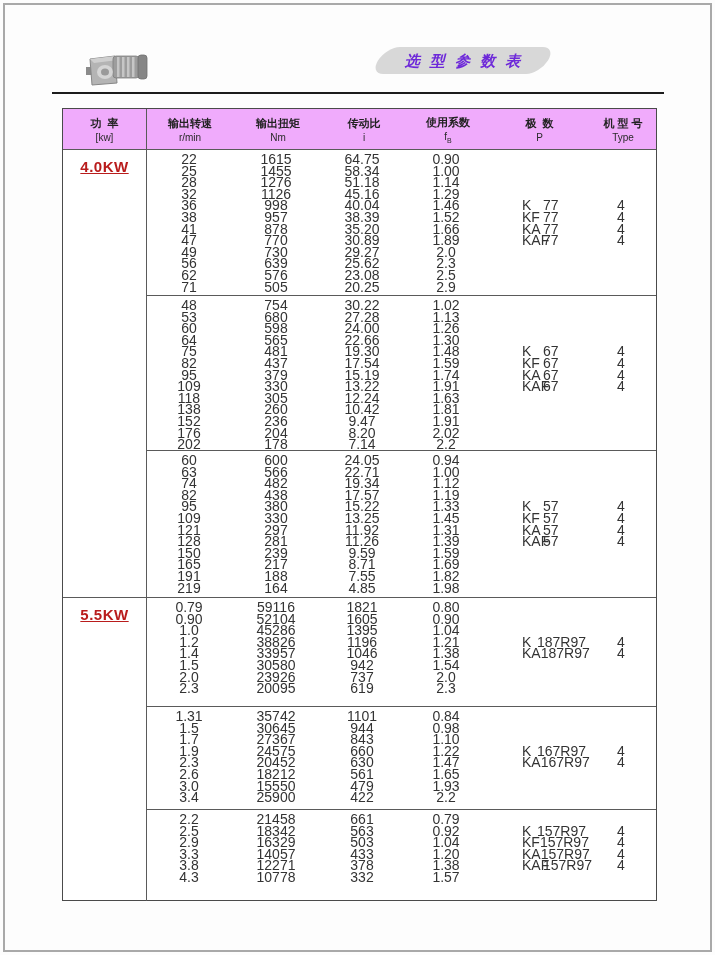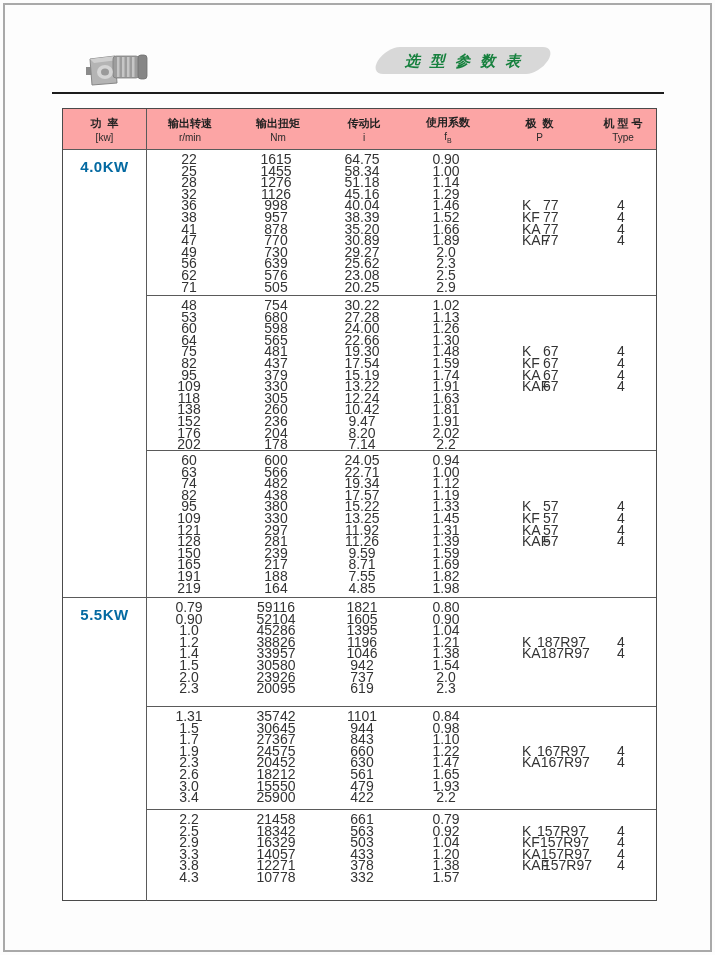--- a/index.html
+++ b/index.html
@@ -21,52 +21,52 @@
   
   .banner-shape {
     position:absolute; left:378px; top:47px; width:170px; height:27px;
     background:#d8d8d8; border-radius:14px;
     transform:skewX(-32deg);
   }
   .banner-title {
     position:absolute; left:373px; top:47px; width:182px; height:27px;
     line-height:27px; text-align:center;
     font-style:italic; font-weight:600; font-size:15px;
-    letter-spacing:3px; color:#15803d; white-space:pre;
+    letter-spacing:3px; color:#6d28d9; white-space:pre;
   }
   
   .header-rule {
     position:absolute; left:52px; top:92px; width:612px; height:2px;
     background:#1c1c1c;
   }
   
   .table {
     position:absolute; left:62px; top:108px; width:595px; height:793px;
     border:1px solid #4a4a4a; background:#fff;
   }
   .thead {
     display:grid; grid-template-columns:84px 86px 90px 82px 86px 97px 70px;
-    height:41px; background:#fca5a5;
+    height:41px; background:#f0abfc;
     border-bottom:1px solid #5a5a5a;
   }
   .th {
     display:flex; flex-direction:column; align-items:center; justify-content:center;
     gap:1px; white-space:pre;
   }
   .th:first-child { border-right:1px solid #5a5a5a; }
   .th .zh { font-size:11px; font-weight:700; color:#222; }
   .th .en { font-size:10px; color:#2a2a2a; }
   .th .en sub { font-size:7px; }
   .section { display:flex; }
   .sec2 { border-top:1px solid #5a5a5a; }
   .power-col {
     width:84px; border-right:1px solid #5a5a5a;
     display:flex; justify-content:center; align-items:flex-start;
   }
-  .power-label { margin-top:8px; font-size:15px; font-weight:700; color:#0369a1; letter-spacing:0.5px; }
+  .power-label { margin-top:8px; font-size:15px; font-weight:700; color:#b91c1c; letter-spacing:0.5px;text-decoration:underline; }
   .data-col { flex:1; }
   .block { padding-top:4px; overflow:hidden; }
   .block + .block { border-top:1px solid #5a5a5a; }
   .sec1 .b1 { height:145px; }
   .sec1 .b2 { height:155px; }
   .sec1 .b3 { height:147px; }
   .sec2 .b1 { height:108px; }
   .sec2 .b2 { height:103px; }
   .sec2 .b3 { height:92px; }
   .row {

